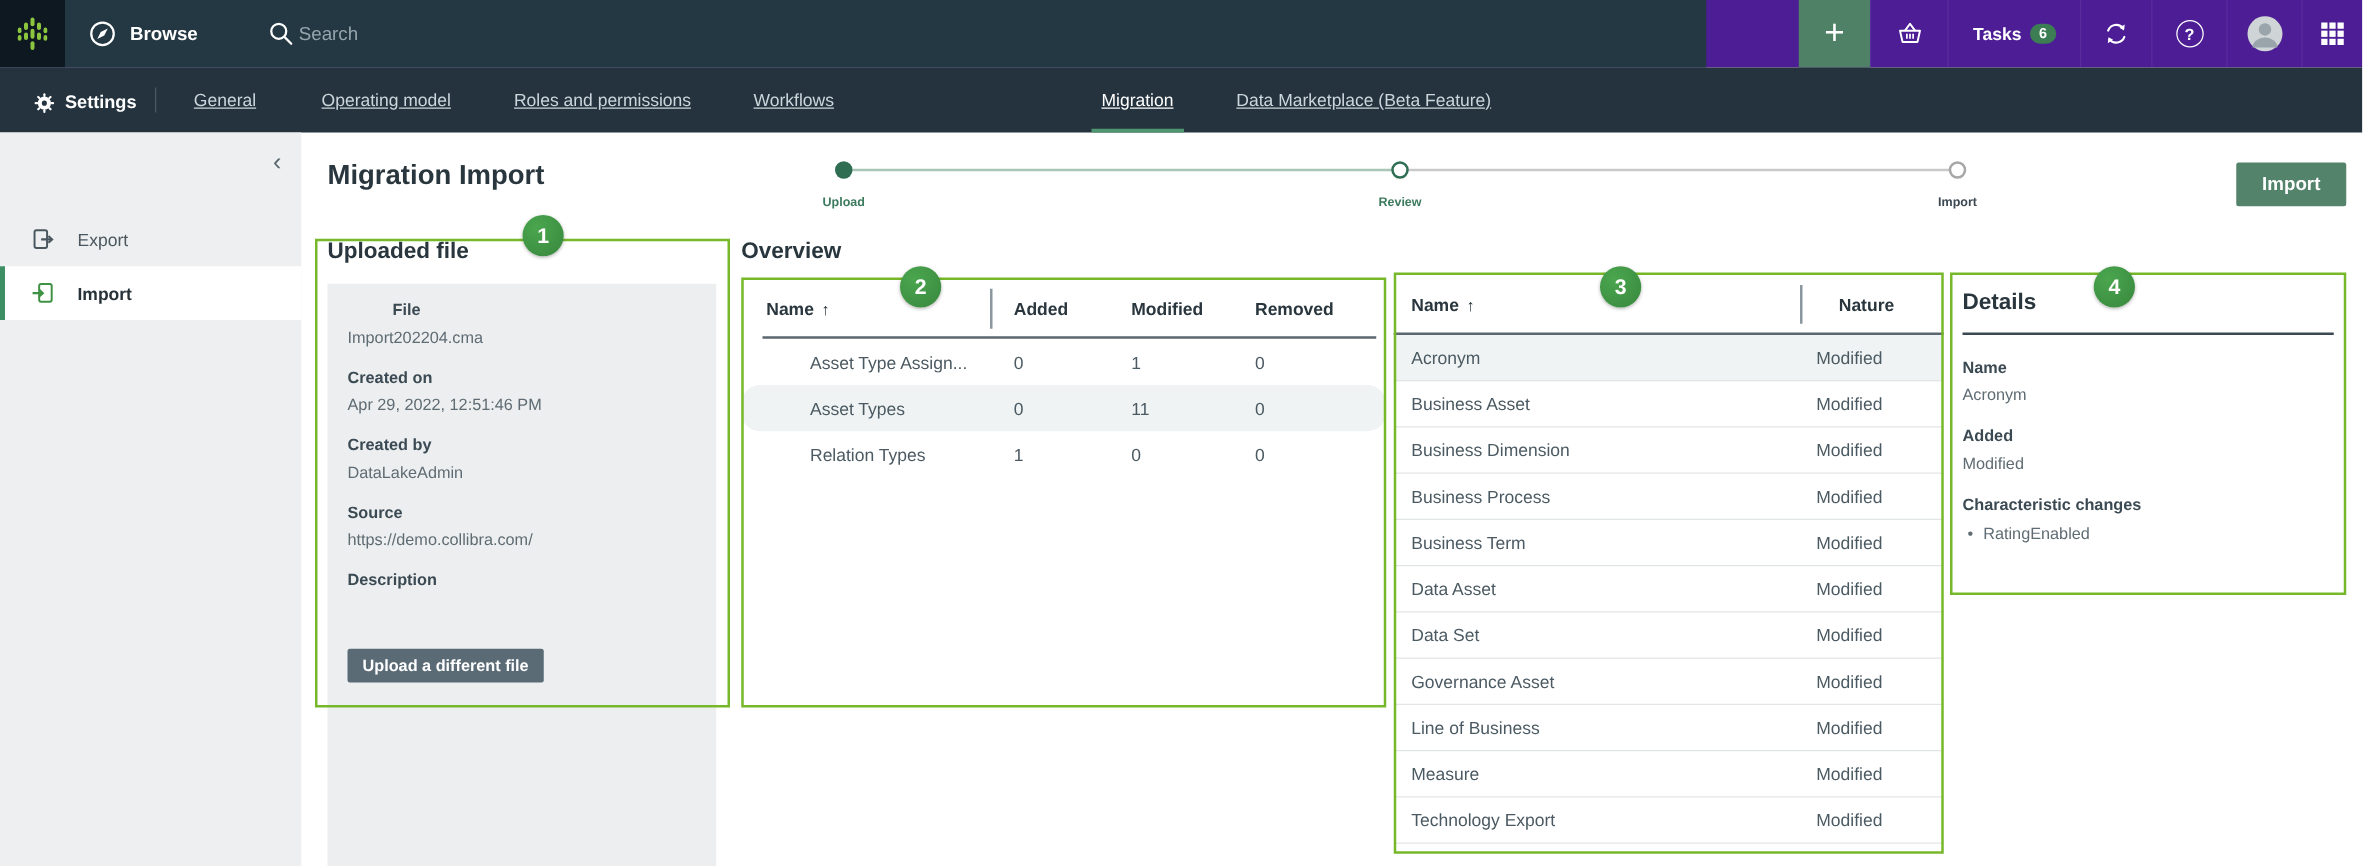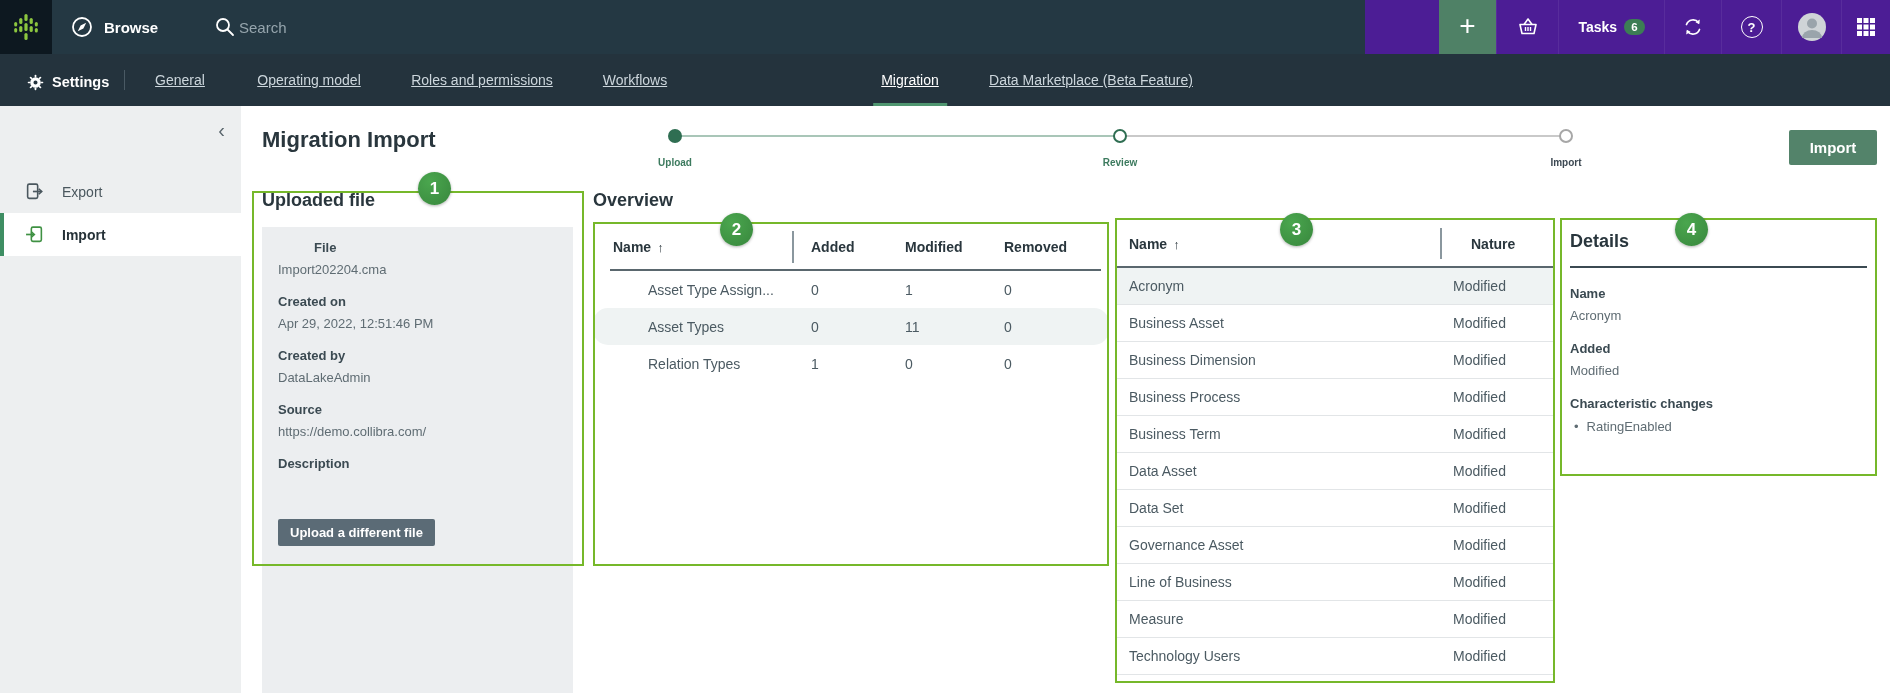--- a/index.html
+++ b/index.html
@@ -388,21 +388,21 @@
     </div>
     <div class="t3-row">
       <span class="c-name">Line of Business</span>
       <span class="c-nature">Modified</span>
     </div>
     <div class="t3-row">
       <span class="c-name">Measure</span>
       <span class="c-nature">Modified</span>
     </div>
     <div class="t3-row">
-      <span class="c-name">Technology Users</span>
+      <span class="c-name">Technology Export</span>
       <span class="c-nature">Modified</span>
     </div>
   </div>
 
   <div class="dt-panel">
     <div class="dt-heading">Details</div>
     <div class="dt-rule"></div>
     <div class="dt-label">Name</div>
     <div class="dt-value">Acronym</div>
     <div class="dt-label">Added</div>

